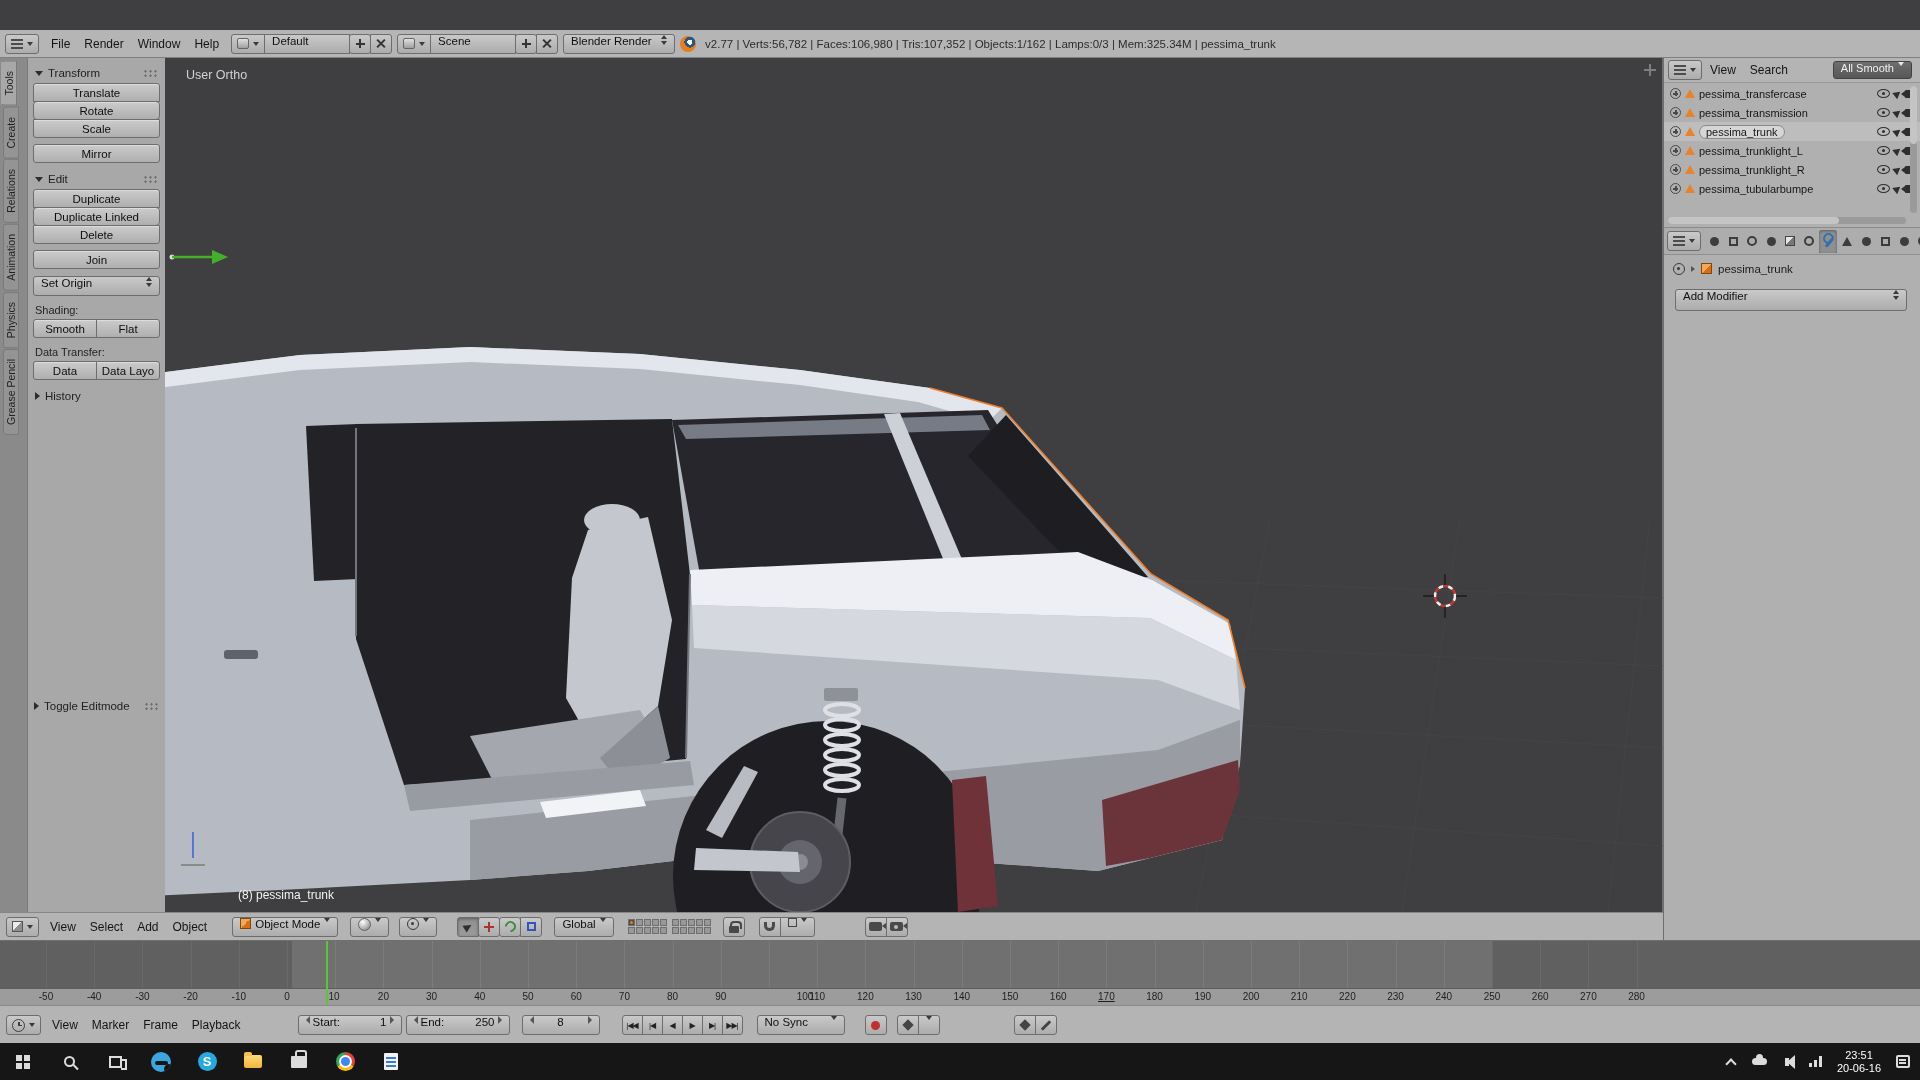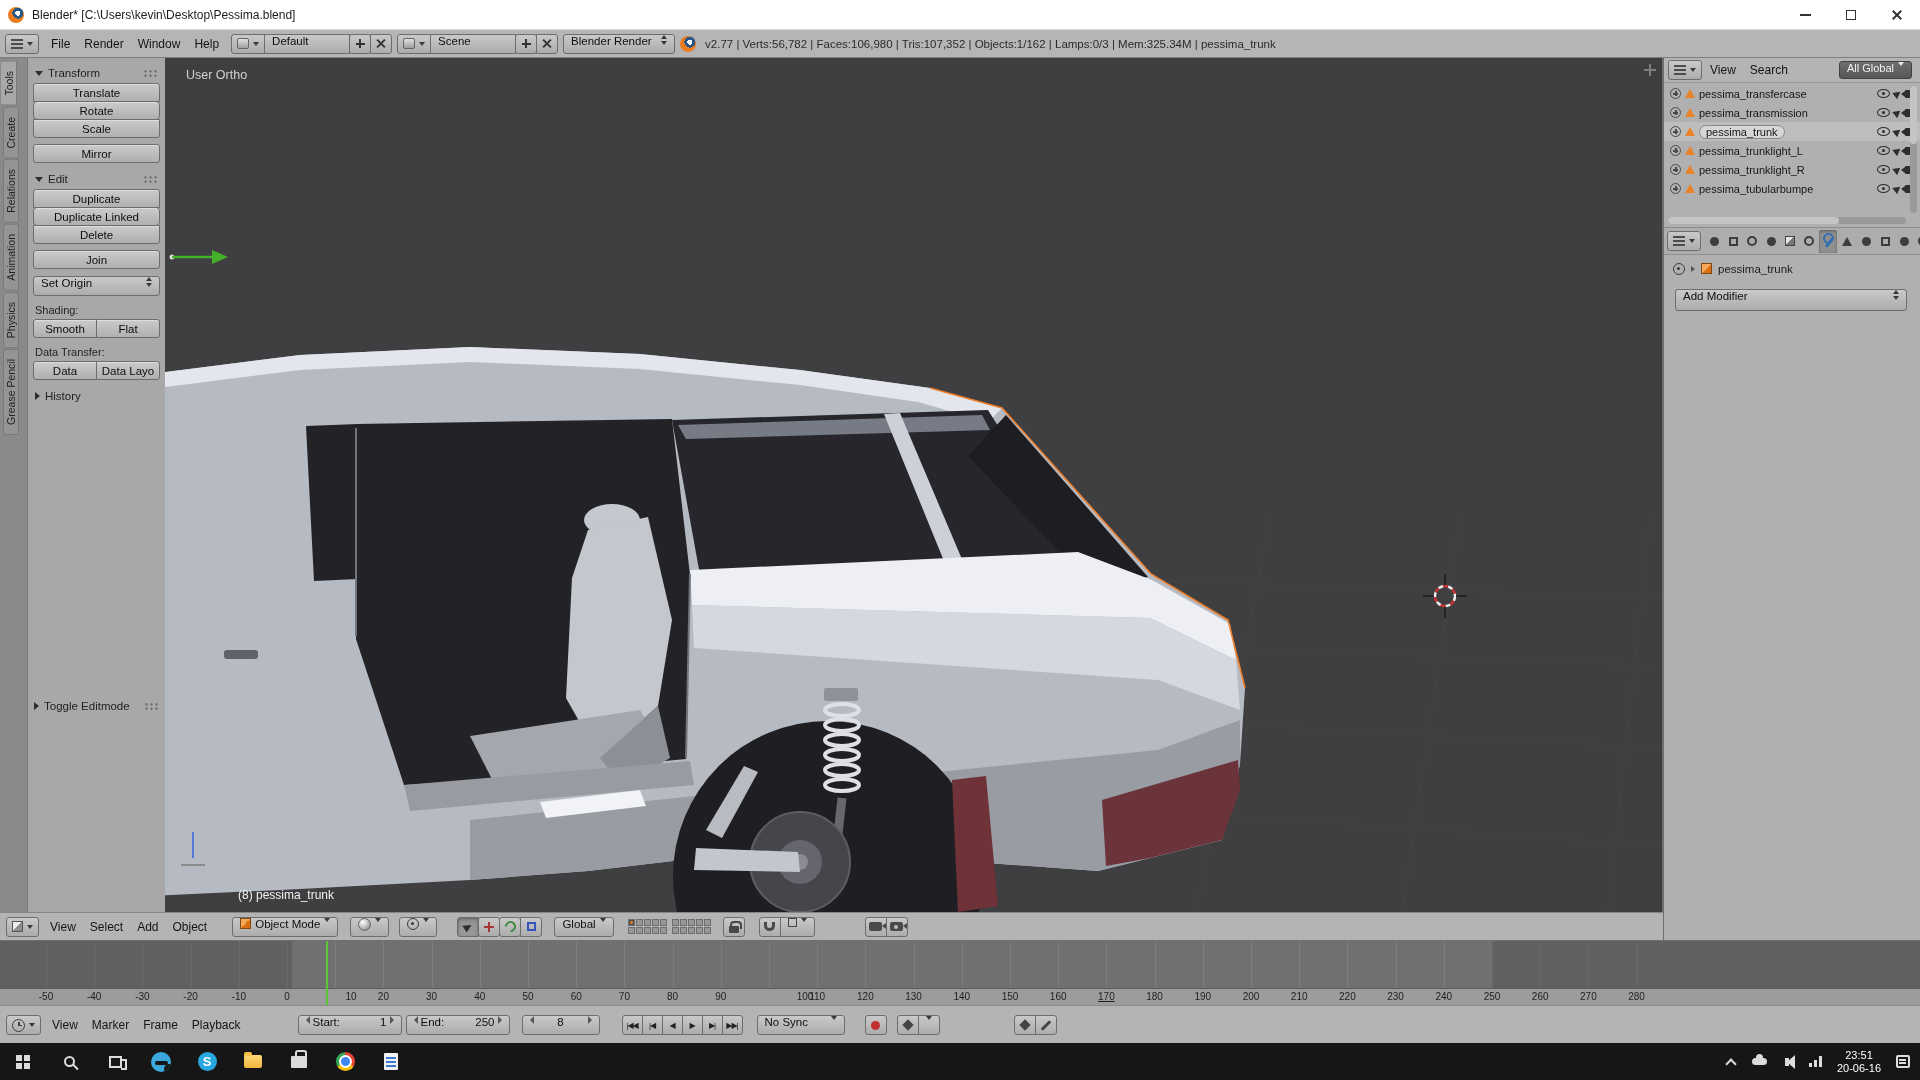--- a/index.html
+++ b/index.html
@@ -277,35 +277,20 @@
   .tr-notif { width:26px; height:37px; display:flex; align-items:center; justify-content:center; }
   .tr-notif i { width:14px; height:13px; border:2px solid #dcdcdc; border-radius:2px; position:relative; }
   .tr-notif i::before { content:''; position:absolute; left:1px; top:2px; width:7px; height:1.5px;
     background:#dcdcdc; box-shadow:0 3px 0 #dcdcdc; }
 </style>
 </head>
 <body>
 
 <div id="root">
 
-  <div id="titlebar">
-    <div class="blogo"></div>
-    <span id="tb-title">Blender* [C:\Users\kevin\Desktop\Pessima.blend]</span>
-    <div id="win-controls">
-      <div class="wb wb-min">
-          <i></i>
-        </div>
-      <div class="wb wb-max">
-          <i></i>
-        </div>
-      <div class="wb wb-close">
-          <i></i>
-        </div>
-    </div>
-  </div>
 
   <div id="infobar">
     <div class="ed-btn">
       <i class="ic-lines"></i>
       <b class="tri-dn"></b>
     </div>
     <div id="info-menus">
         <div class="menu-label">File</div>
         <div class="menu-label">Render</div>
         <div class="menu-label">Window</div>
@@ -586,21 +571,21 @@
     <div id="ol-header">
       <div class="ed-btn">
         <i class="ic-lines"></i>
         <b class="tri-dn"></b>
       </div>
       <div id="ol-menus">
           <div class="menu-label">View</div>
           <div class="menu-label">Search</div>
         </div>
       <div class="wdg dark" id="ol-filter">
-        <span>All Global</span>
+        <span>All Smooth</span>
         <b class="tri-dn lt"></b>
       </div>
     </div>
     <div id="ol-rows">
         <div class="ol-row">
           <span class="ol-plus"></span>
           <span class="ol-mesh"></span>
           <span class="ol-name">pessima_transfercase</span>
           <span class="sp"></span>
           <span class="ol-eye"></span>
@@ -760,21 +745,21 @@
         <div class="tl-dim" style="left: 0px; width: 291.82px;"></div>
         <div class="tl-dim" style="left: 1492px; width: 428px;"></div>
       </div>
     <div id="tl-ruler">
         <span class="tl-tick" style="left: 46px;">-50</span>
         <span class="tl-tick" style="left: 94.2px;">-40</span>
         <span class="tl-tick" style="left: 142.4px;">-30</span>
         <span class="tl-tick" style="left: 190.6px;">-20</span>
         <span class="tl-tick" style="left: 238.8px;">-10</span>
         <span class="tl-tick" style="left: 287px;">0</span>
-        <span class="tl-tick" style="left: 351px; text-align: center;">10</span>
+        <span class="tl-tick" style="left: 334px; text-align: center;">10</span>
         <span class="tl-tick" style="left: 383.4px;">20</span>
         <span class="tl-tick" style="left: 431.6px;">30</span>
         <span class="tl-tick" style="left: 479.8px;">40</span>
         <span class="tl-tick" style="left: 528px;">50</span>
         <span class="tl-tick" style="left: 576.2px;">60</span>
         <span class="tl-tick" style="left: 624.4px;">70</span>
         <span class="tl-tick" style="left: 672.6px;">80</span>
         <span class="tl-tick" style="left: 720.8px;">90</span>
         <span class="tl-tick" style="left: 805px;">100</span>
         <span class="tl-tick" style="left: 817.2px;">110</span>

